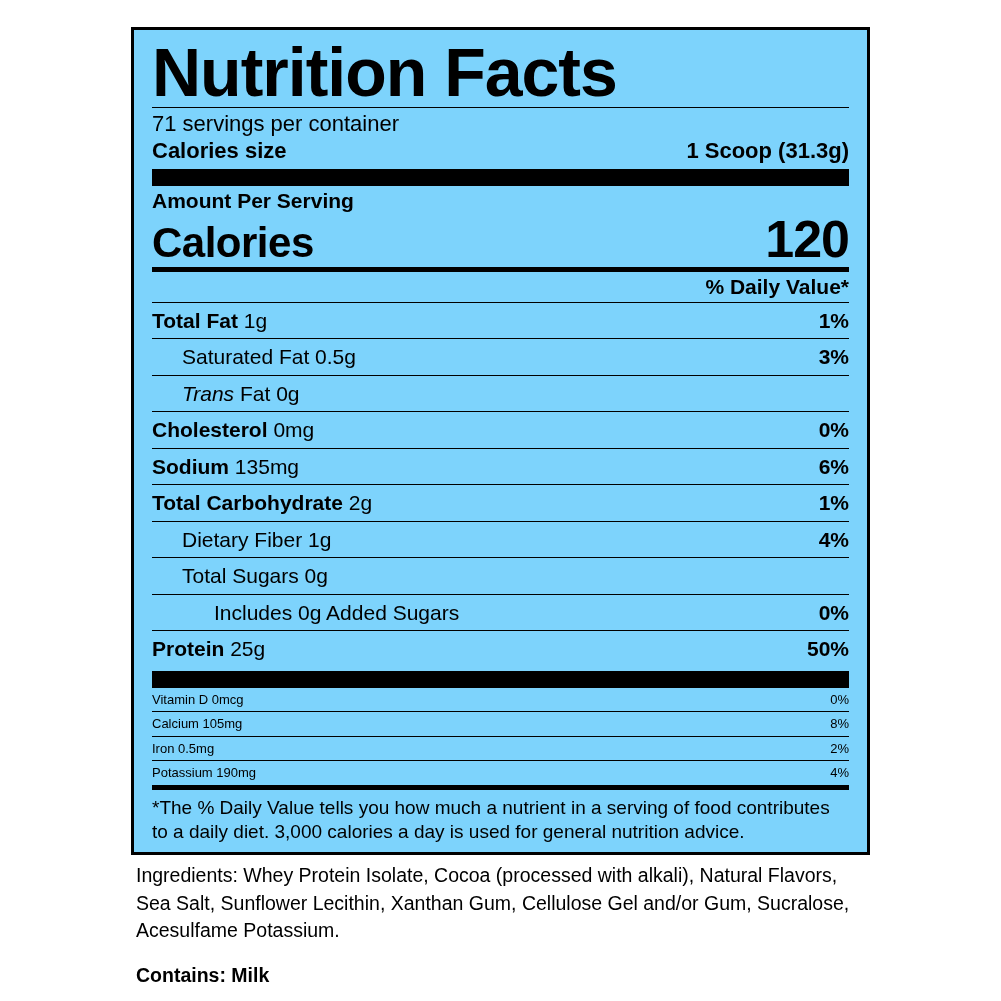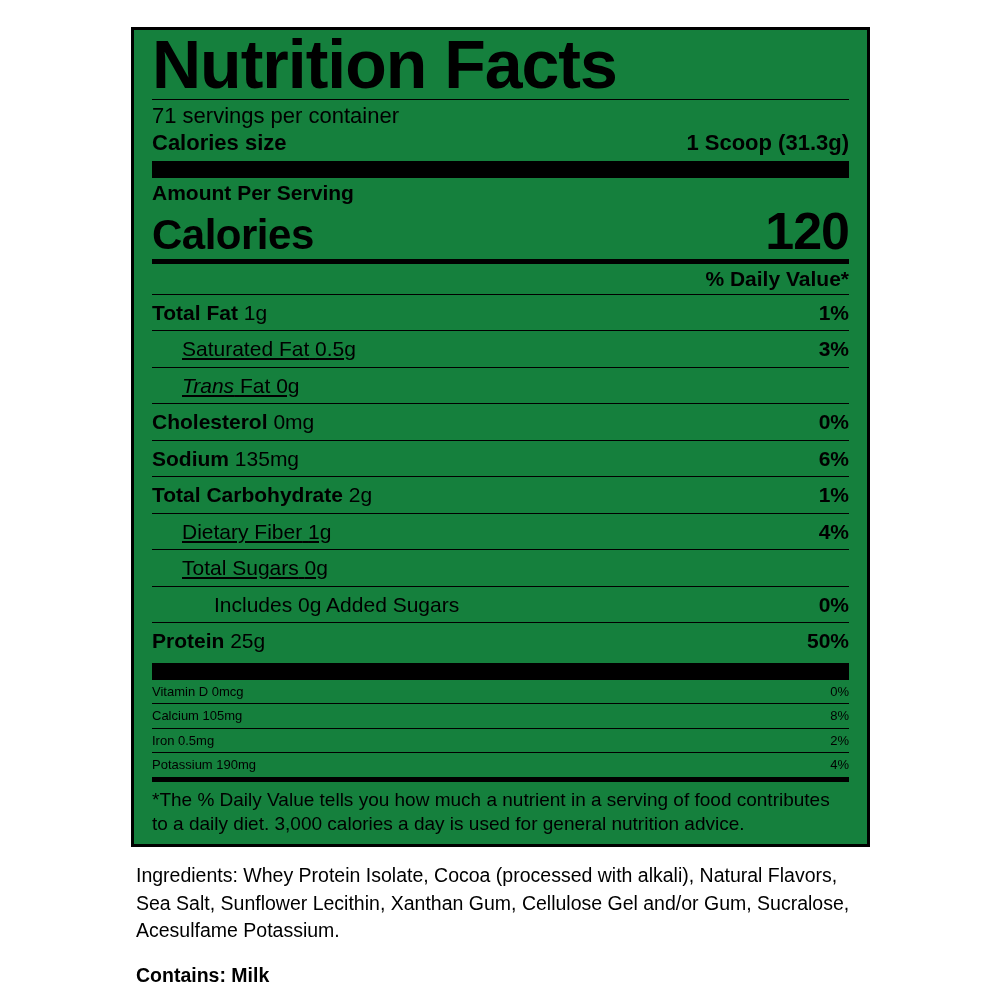--- a/index.html
+++ b/index.html
@@ -22,22 +22,22 @@
   }
 
   
   .panel {
     position: absolute;
     left: 131px;
     top: 27px;
     width: 739px;
     box-sizing: border-box;
     border: 3px solid #000;
-    padding: 0 18px 8px 18px;
-    background: #15803d;
+    padding: 8px 18px 8px 18px;
+    background: #7dd3fc;
   }
 
   .title {
     font-weight: bold;
     font-size: 68px;
     line-height: 0.95;
     letter-spacing: -1px;
     white-space: nowrap;
     margin: 2px 0 2px 0;
     text-align: left;
@@ -101,21 +101,21 @@
     font-size: 21px;
     line-height: 1.5;
     padding: 2px 0 2px 0;
     border-top: 1px solid #000;
   }
   .nut-row .name { white-space: nowrap; }
   .nut-row .pct { font-weight: bold; white-space: nowrap; }
   .nut-row.plain .pct { font-weight: normal; }
   .bold { font-weight: bold; }
   .ital { font-style: italic; }
-  .indent1 { padding-left: 30px; text-decoration: underline; }
+  .indent1 { padding-left: 30px; }
   .indent2 { padding-left: 62px; }
 
   .vit-section .nut-row { font-size: 13px; }
 
   .footnote {
     border-top: 5px solid #000;
     font-size: 19px;
     line-height: 1.28;
     padding-top: 6px;
     margin-top: 0;

